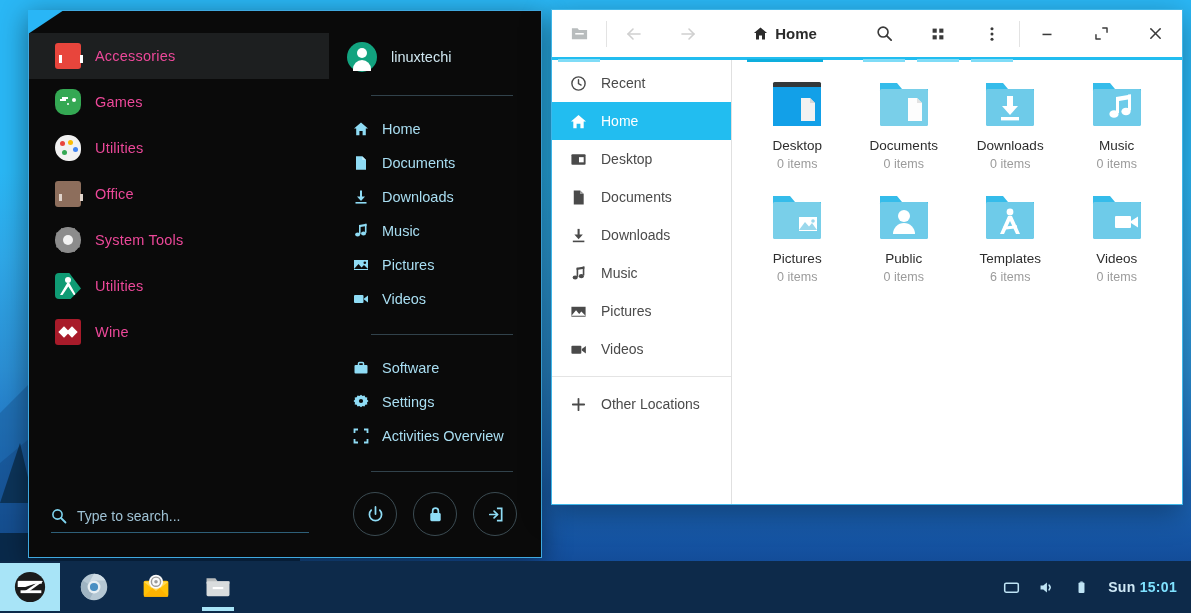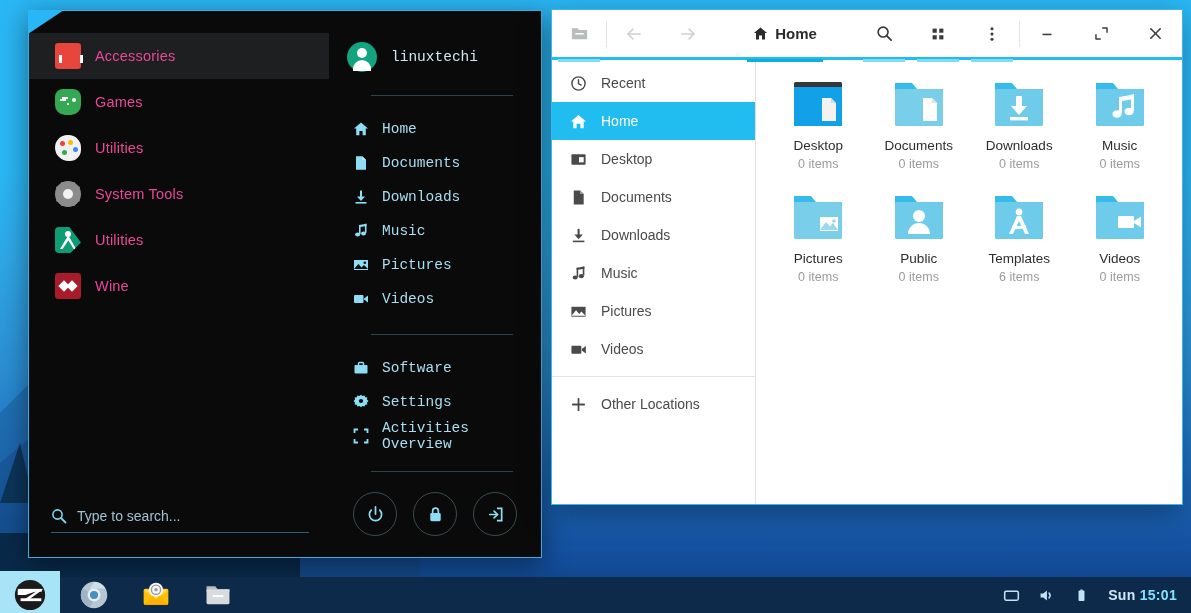--- a/index.html
+++ b/index.html
@@ -91,21 +91,21 @@
   .ico-wine:after{content:"";position:absolute;left:13px;top:9px;width:8px;height:8px;background:#fff;transform:rotate(45deg);}
 
   .search-wrap {
     position: absolute; left: 22px; bottom: 24px; width: 258px;
     border-bottom: 1px solid #2e5f78; display:flex; align-items:center; gap:10px; padding-bottom:8px;
   }
   .search-wrap svg { flex:0 0 16px; }
   .search-text { color:#9fc2d4; font-size:14px; }
 
   .menu-right {
-    width: 212px; border-left: 0; padding: 26px 0 4px 0; position: relative; font-family: Liberation Mono, monospace;
+    width: 212px; border-left: 0; padding: 26px 0 4px 0; position: relative;
   }
   .user-row { display:flex; align-items:center; gap:14px; padding-left: 18px; height: 40px; }
   .avatar {
     width: 30px; height: 30px; border-radius:50%; background:#12a37f; position:relative; flex:0 0 30px;
   }
   .avatar:before{content:"";position:absolute;left:10px;top:6px;width:10px;height:10px;border-radius:50%;background:#fff;}
   .avatar:after{content:"";position:absolute;left:6px;top:18px;width:18px;height:11px;border-radius:9px 9px 0 0;background:#fff;}
   .user-name{ color:#cfe6ef; font-size:14.5px; }
   .hr { height:1px; background:#31424b; margin: 18px 28px 16px 42px; }
   .place-list{ list-style:none; }
@@ -126,36 +126,36 @@
     border-bottom: 3px solid #22bdf0; position:relative; flex:0 0 50px;
   }
   .hb-btn{ height:50px; display:flex; align-items:center; justify-content:center; position:relative; }
   .hb-btn .accent{ position:absolute; left:6px; right:6px; bottom:-3px; height:3px; background:#7fdcf7; }
   .hb-btn.sel .accent{ background:#0eaedd; }
   .hb-sep{ width:1px; height:26px; background:#e3e3e3; }
   .hb-title{ display:flex; align-items:center; gap:7px; color:#2b2b2b; font-size:15px; font-weight:bold; }
   .hb-spacer{ flex:1; }
 
   .files-body{ flex:1; display:flex; min-height:0; }
-  .fm-sidebar{ width:204px; background:#fff; border-right:1px solid #e0e0e0; padding-top:4px; }
+  .fm-sidebar{ width:180px; background:#fff; border-right:1px solid #e0e0e0; padding-top:4px; }
   .fm-row{ display:flex; align-items:center; gap:14px; height:38px; padding-left:18px; color:#4a4a4a; font-size:14px; }
   .fm-row.active{ background:#22bdf0; color:#fff; }
   .fm-row svg{ flex:0 0 17px; }
   .fm-div{ height:1px; background:#e4e4e4; margin:8px 0; }
 
   .fm-main{ flex:1; background:#fff; padding:14px 12px; }
   .grid{ display:grid; grid-template-columns:repeat(4,1fr); row-gap:12px; }
   .tile{ display:flex; flex-direction:column; align-items:center; gap:4px; padding:4px 0; }
   .tile .name{ font-size:13.5px; color:#2d2d2d; }
   .tile .count{ font-size:12.5px; color:#9b9b9b; }
   .folder{ width:64px; height:56px; position:relative; }
 
   
   #taskbar{
-    position:absolute; left:0; bottom:0; width:1191px; height:36px;
+    position:absolute; left:0; bottom:0; width:1191px; height:52px;
     background:#0d2a4a; display:flex; align-items:center;
   }
   #start-btn{
     width:60px; height:48px; background:#a8e4f7; display:flex; align-items:center; justify-content:center;
   }
   .tb-icons{ display:flex; align-items:center; gap:18px; margin-left:12px; }
   .tb-app{ width:44px; height:48px; display:flex; align-items:center; justify-content:center; position:relative; }
   .tb-app.running:after{ content:""; position:absolute; bottom:0; left:6px; right:6px; height:4px; background:#a8e4f7; }
   .tray{ margin-left:auto; display:flex; align-items:center; gap:18px; padding-right:14px; }
   .clock{ font-size:14px; font-weight:bold; color:#cfe9f6; letter-spacing:.3px; }
@@ -192,20 +192,24 @@
           <span class="cat-ico ico-games"></span>
           <span class="cat-label">Games</span>
         </li>
 
         <li class="cat-item">
           <span class="cat-ico ico-graphics"></span>
           <span class="cat-label">Utilities</span>
         </li>
 
 
+        <li class="cat-item">
+          <span class="cat-ico ico-office"></span>
+          <span class="cat-label">Office</span>
+        </li>
 
 
         <li class="cat-item">
           <span class="cat-ico ico-systemtools"></span>
           <span class="cat-label">System Tools</span>
         </li>
 
         <li class="cat-item">
           <span class="cat-ico ico-utilities"></span>
           <span class="cat-label">Utilities</span>

